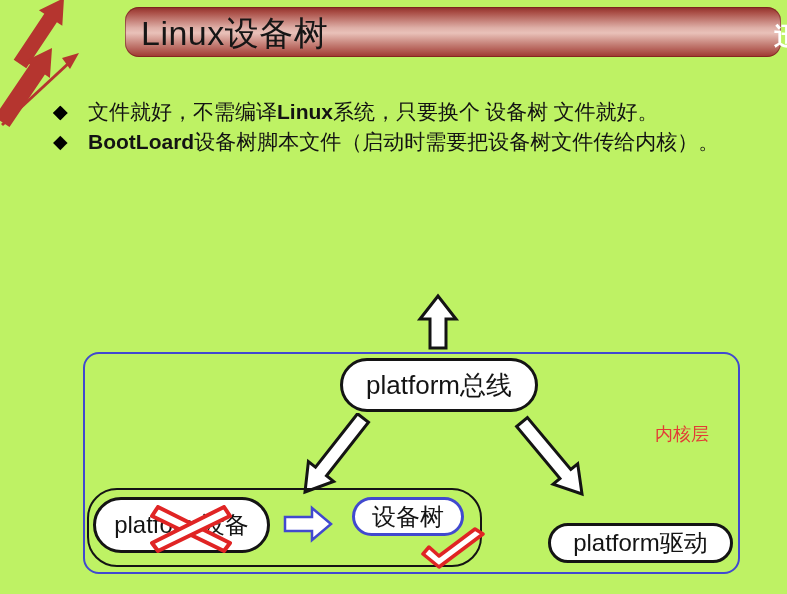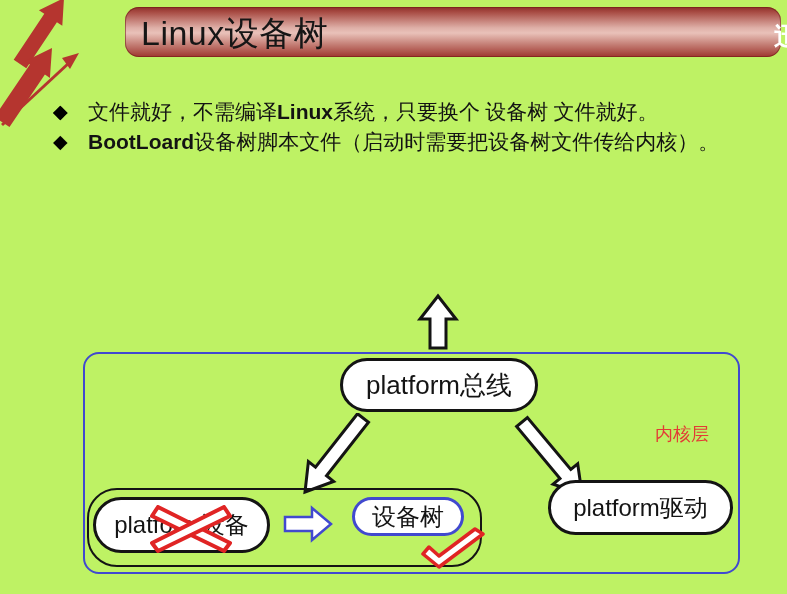--- a/index.html
+++ b/index.html
@@ -34,21 +34,21 @@
         background:#fff;color:#141414;box-sizing:border-box;white-space:nowrap;}
   .box-app{left:373px;top:247px;width:139px;height:44px;border:3px solid #141414;border-radius:20px;font-size:23px;}
   .kernel-box{position:absolute;left:83px;top:352px;width:657px;height:222px;
         border:2px solid #4149cf;border-radius:16px;box-sizing:border-box;background:transparent;}
   .kernel-label{position:absolute;left:655px;top:374px;font-size:18px;color:#e23b35;white-space:nowrap;margin-top:48px;}
   .box-bus{left:340px;top:358px;width:198px;height:54px;border:3px solid #141414;border-radius:27px;font-size:26px;}
   .group-left{position:absolute;left:87px;top:488px;width:395px;height:79px;
         border:2.5px solid #141414;border-radius:30px;box-sizing:border-box;}
   .box-pdev{left:93px;top:497px;width:177px;height:56px;border:3px solid #141414;border-radius:28px;font-size:24px;}
   .box-dtree{left:352px;top:497px;width:112px;height:39px;border:3px solid #4149cf;border-radius:22px;font-size:24px;text-align:right;}
-  .box-pdrv{left:548px;top:480px;width:185px;height:55px;border:3px solid #141414;border-radius:28px;font-size:24px;}
+  .box-pdrv{left:548px;top:523px;width:185px;height:40px;border:3px solid #141414;border-radius:28px;font-size:24px;}
   .svgabs{position:absolute;}
 </style>
 </head>
 <body>
 
 <div class="slide">
 
   <svg class="logo" viewBox="0 0 120 130" aria-hidden="true">
     <polygon fill="#b5352f" points="64,-2 62.3,25.8 56.9,22.2 26.3,68.2 13.7,59.8 44.3,13.8 38.9,10.2"></polygon>
     <polygon fill="#b5352f" points="52,48 49.9,78 44.9,74.6 9.5,127 -5.5,117 29.9,64.6 24.9,61.2"></polygon>

